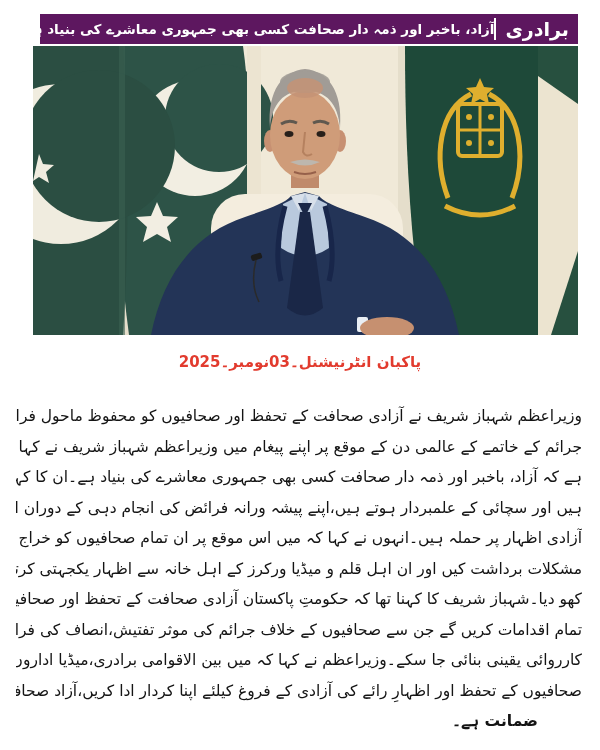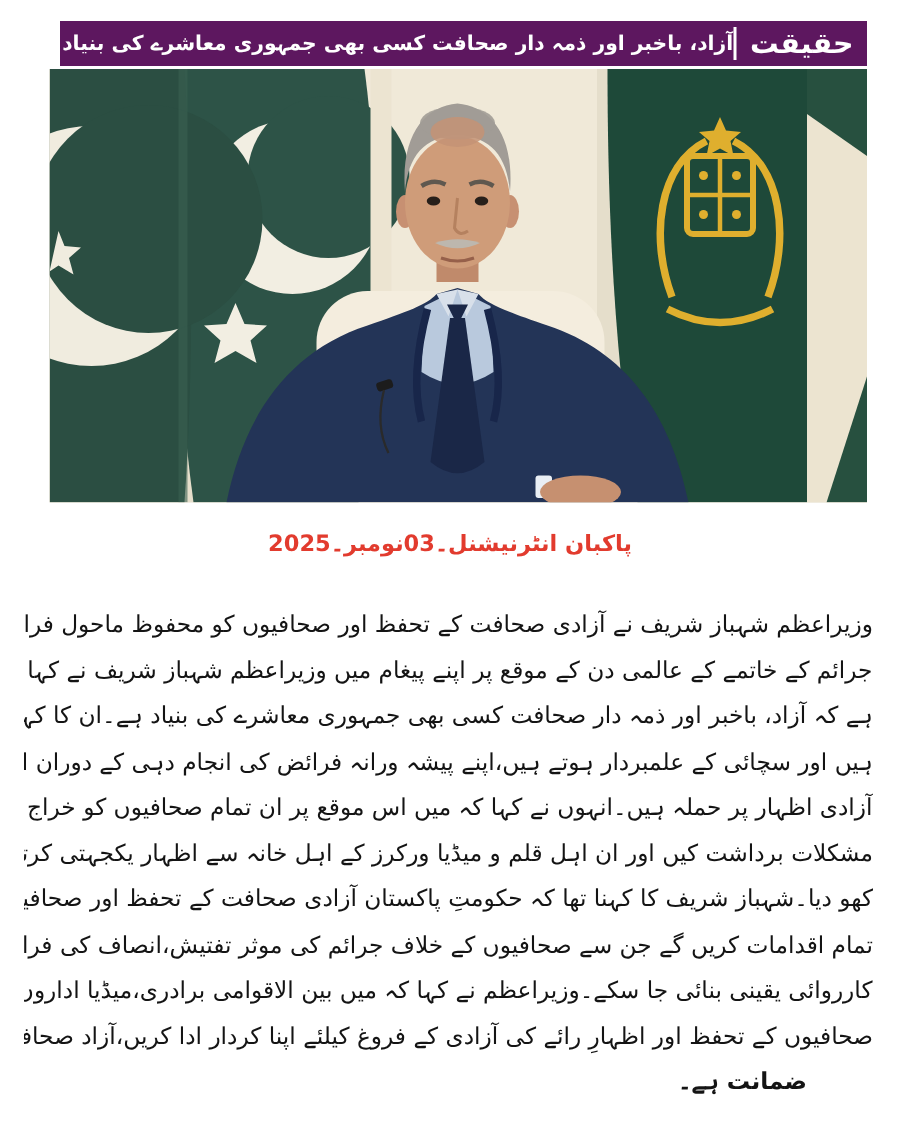--- a/index.html
+++ b/index.html
@@ -28,21 +28,21 @@
   .line{font-size:15.5px;line-height:30.5px;color:#141414;text-align:right;
         white-space:nowrap;overflow:hidden;}
   .line.short{padding-right:44px;font-weight:bold;}
 </style>
 </head>
 <body>
 
 <div class="page">
 
   <header class="bar">
-    <span class="brand">حقیقت</span>
+    <span class="brand">برادری</span>
     <span class="sep"></span>
     <h1 class="headline">آزاد، باخبر اور ذمہ دار صحافت کسی بھی جمہوری معاشرے کی بنیاد ہے۔وزیراعظم</h1>
   </header>
 
   <figure class="photo">
     <svg width="545" height="289" viewBox="0 0 545 289">
 
       <g>
         <rect x="0" y="0" width="545" height="289" fill="#e5decb"></rect>
         <rect x="195" y="0" width="170" height="289" fill="#f0e9d8"></rect>

